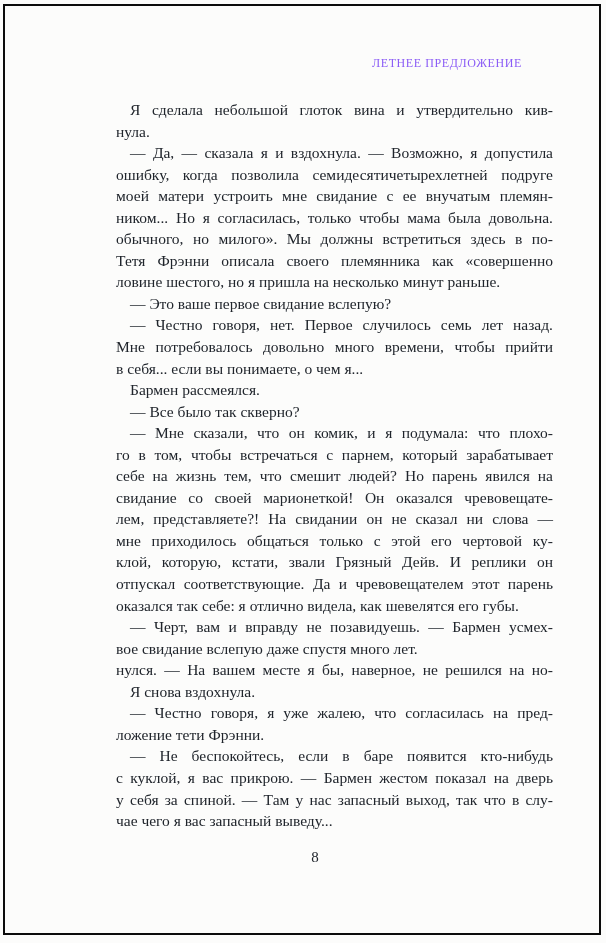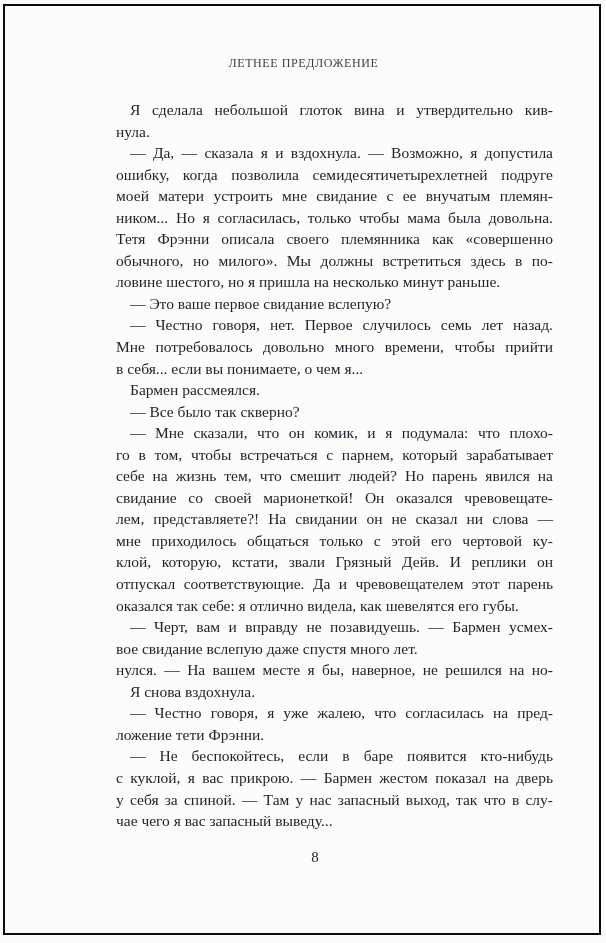--- a/index.html
+++ b/index.html
@@ -25,24 +25,24 @@
     height: 931px;
     border: 2px solid #0b0b0b;
     box-sizing: border-box;
     pointer-events: none;
   }
   .running-head {
     position: absolute;
     top: 55px;
     left: 85px;
     width: 437px;
-    text-align: center;
+    text-align: right;
     font-size: 12px;
     letter-spacing: 0.6px;
-    color: #404040;
+    color: #8b5cf6;
     line-height: 16px;
   }
   .text-block {
     position: absolute;
     left: 85px;
     top: 99px;
     width: 437px;
     margin-left: 31px;
   }
   .line {
@@ -77,22 +77,22 @@
 <div class="page">
   <div class="frame"></div>
   <div class="running-head">ЛЕТНЕЕ ПРЕДЛОЖЕНИЕ</div>
   <div class="text-block">
       <div class="line indent just"><span>Я сделала небольшой глоток вина и утвердительно кив-</span></div>
       <div class="line"><span>нула.</span></div>
       <div class="line indent just"><span>— Да, — сказала я и вздохнула. — Возможно, я допустила</span></div>
       <div class="line just"><span>ошибку, когда позволила семидесятичетырехлетней подруге</span></div>
       <div class="line just"><span>моей матери устроить мне свидание с ее внучатым племян-</span></div>
       <div class="line just"><span>ником... Но я согласилась, только чтобы мама была довольна.</span></div>
+      <div class="line just"><span>обычного, но милого». Мы должны встретиться здесь в по-</span></div>
       <div class="line just"><span>Тетя Фрэнни описала своего племянника как «совершенно</span></div>
-      <div class="line just"><span>обычного, но милого». Мы должны встретиться здесь в по-</span></div>
       <div class="line"><span>ловине шестого, но я пришла на несколько минут раньше.</span></div>
       <div class="line indent"><span>— Это ваше первое свидание вслепую?</span></div>
       <div class="line indent just"><span>— Честно говоря, нет. Первое случилось семь лет назад.</span></div>
       <div class="line just"><span>Мне потребовалось довольно много времени, чтобы прийти</span></div>
       <div class="line"><span>в себя... если вы понимаете, о чем я...</span></div>
       <div class="line indent"><span>Бармен рассмеялся.</span></div>
       <div class="line indent"><span>— Все было так скверно?</span></div>
       <div class="line indent just"><span>— Мне сказали, что он комик, и я подумала: что плохо-</span></div>
       <div class="line just"><span>го в том, чтобы встречаться с парнем, который зарабатывает</span></div>
       <div class="line just"><span>себе на жизнь тем, что смешит людей? Но парень явился на</span></div>

